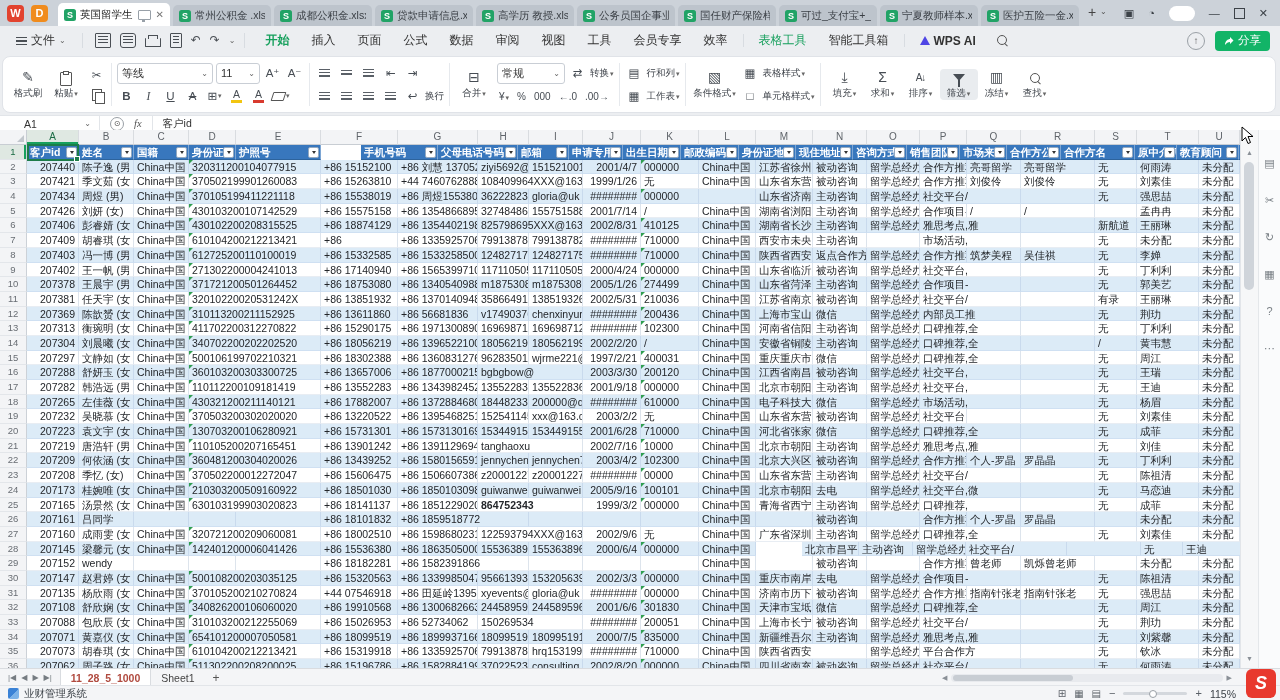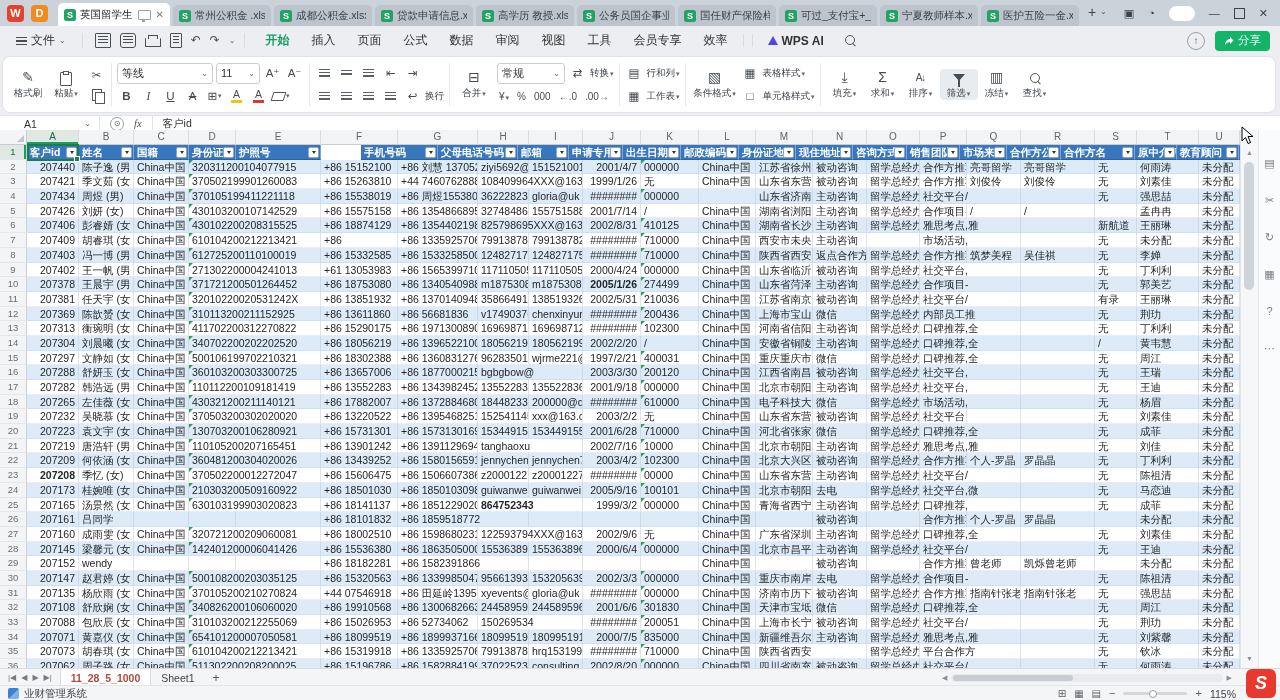--- a/index.html
+++ b/index.html
@@ -230,20 +230,24 @@
         <span class="mitem">页面</span>
         <span class="mitem">公式</span>
         <span class="mitem">数据</span>
         <span class="mitem">审阅</span>
         <span class="mitem">视图</span>
         <span class="mitem">工具</span>
         <span class="mitem">会员专享</span>
         <span class="mitem">效率</span>
       </div>
     <span class="msep"></span>
+    <div style="display:flex;">
+        <span class="mitem ctx">表格工具</span>
+        <span class="mitem">智能工具箱</span>
+      </div>
     <span class="msep"></span>
     <div class="mitem">
       <span class="aitri"></span>
       <b>WPS AI</b>
     </div>
     <span class="msearch"><span class="lens"></span></span>
     <div class="mright">
       <span class="upcirc">↑</span>
       <span class="sharebtn">
         <svg width="10" height="10" viewBox="0 0 10 10">
@@ -631,21 +635,21 @@
           <div class="gcell" style="width: 42px;">无</div>
           <div class="gcell" style="width: 62px;">李婵</div>
           <div class="gcell" style="width: 41px;">未分配</div>
         </div>
         <div class="grow">
           <div class="gut">9</div>
           <div class="gcell ar" style="width: 52px;">207402</div>
           <div class="gcell" style="width: 55px;">王一帆 (男</div>
           <div class="gcell" style="width: 55px;">China中国</div>
           <div class="gcell tri" style="width: 132px;">271302200004241013</div>
-          <div class="gcell" style="width: 77px;">+61 13053983</div>
+          <div class="gcell" style="width: 77px;">+86 17140940</div>
           <div class="gcell" style="width: 80px;">+86 1565399710</div>
           <div class="gcell" style="width: 51px;">117110505</div>
           <div class="gcell" style="width: 54px;">117110505</div>
           <div class="gcell ar" style="width: 58px;">2000/4/24</div>
           <div class="gcell tri" style="width: 58px;">000000</div>
           <div class="gcell" style="width: 57px;">China中国</div>
           <div class="gcell" style="width: 57px;">山东省临沂</div>
           <div class="gcell" style="width: 54px;">被动咨询</div>
           <div class="gcell" style="width: 53px;">留学总经办</div>
           <div class="gcell" style="width: 101px;">社交平台,</div>
@@ -657,21 +661,21 @@
         <div class="grow band">
           <div class="gut">10</div>
           <div class="gcell ar" style="width: 52px;">207378</div>
           <div class="gcell" style="width: 55px;">王晨宇 (男</div>
           <div class="gcell" style="width: 55px;">China中国</div>
           <div class="gcell tri" style="width: 132px;">371721200501264452</div>
           <div class="gcell" style="width: 77px;">+86 18753080</div>
           <div class="gcell" style="width: 80px;">+86 1340540988</div>
           <div class="gcell" style="width: 51px;">m18753080</div>
           <div class="gcell" style="width: 54px;">m18753080</div>
-          <div class="gcell ar" style="width: 58px; font-weight: bold;">2005/1/26</div>
+          <div class="gcell ar" style="width: 58px;">2005/1/26</div>
           <div class="gcell tri" style="width: 58px;">274499</div>
           <div class="gcell" style="width: 57px;">China中国</div>
           <div class="gcell" style="width: 57px;">山东省菏泽</div>
           <div class="gcell" style="width: 54px;">主动咨询</div>
           <div class="gcell" style="width: 53px;">留学总经办</div>
           <div class="gcell" style="width: 101px;">合作项目-</div>
           <div class="gcell" style="width: 74px;"></div>
           <div class="gcell" style="width: 42px;">无</div>
           <div class="gcell" style="width: 62px;">郭美艺</div>
           <div class="gcell" style="width: 41px;">未分配</div>
@@ -935,21 +939,21 @@
           <div class="gcell" style="width: 53px;">留学总经办</div>
           <div class="gcell" style="width: 47px;">合作方推荐</div>
           <div class="gcell" style="width: 54px;">个人-罗晶</div>
           <div class="gcell" style="width: 74px;">罗晶晶</div>
           <div class="gcell" style="width: 42px;">无</div>
           <div class="gcell" style="width: 62px;">丁利利</div>
           <div class="gcell" style="width: 41px;">未分配</div>
         </div>
         <div class="grow">
           <div class="gut">23</div>
-          <div class="gcell ar" style="width: 52px; font-weight: bold;">207208</div>
+          <div class="gcell ar" style="width: 52px;">207208</div>
           <div class="gcell" style="width: 55px;">季忆 (女)</div>
           <div class="gcell" style="width: 55px;">China中国</div>
           <div class="gcell tri" style="width: 132px;">370502200012272047</div>
           <div class="gcell" style="width: 77px;">+86 15606475</div>
           <div class="gcell" style="width: 80px;">+86 1506607386</div>
           <div class="gcell" style="width: 51px;">z20001227</div>
           <div class="gcell" style="width: 54px;">z20001227</div>
           <div class="gcell ar" style="width: 58px;">########</div>
           <div class="gcell tri" style="width: 58px;">00000</div>
           <div class="gcell" style="width: 57px;">China中国</div>
@@ -1055,21 +1059,21 @@
           <div class="gcell" style="width: 55px;">梁馨元 (女</div>
           <div class="gcell" style="width: 55px;">China中国</div>
           <div class="gcell tri" style="width: 132px;">142401200006041426</div>
           <div class="gcell" style="width: 77px;">+86 15536380</div>
           <div class="gcell" style="width: 80px;">+86 1863505000</div>
           <div class="gcell" style="width: 51px;">155363896</div>
           <div class="gcell" style="width: 54px;">155363896</div>
           <div class="gcell ar" style="width: 58px;">2000/6/4</div>
           <div class="gcell tri" style="width: 58px;">000000</div>
           <div class="gcell" style="width: 57px;">China中国</div>
-          <div class="gcell" style="width: 57px;">北京市昌平</div>
+          <div class="gcell" style="width: 57px; margin-left: 46px;">北京市昌平</div>
           <div class="gcell" style="width: 54px;">主动咨询</div>
           <div class="gcell" style="width: 53px;">留学总经办</div>
           <div class="gcell" style="width: 101px;">社交平台/</div>
           <div class="gcell" style="width: 74px;"></div>
           <div class="gcell" style="width: 42px;">无</div>
           <div class="gcell" style="width: 62px;">王迪</div>
           <div class="gcell" style="width: 41px;">未分配</div>
         </div>
         <div class="grow">
           <div class="gut">29</div>

